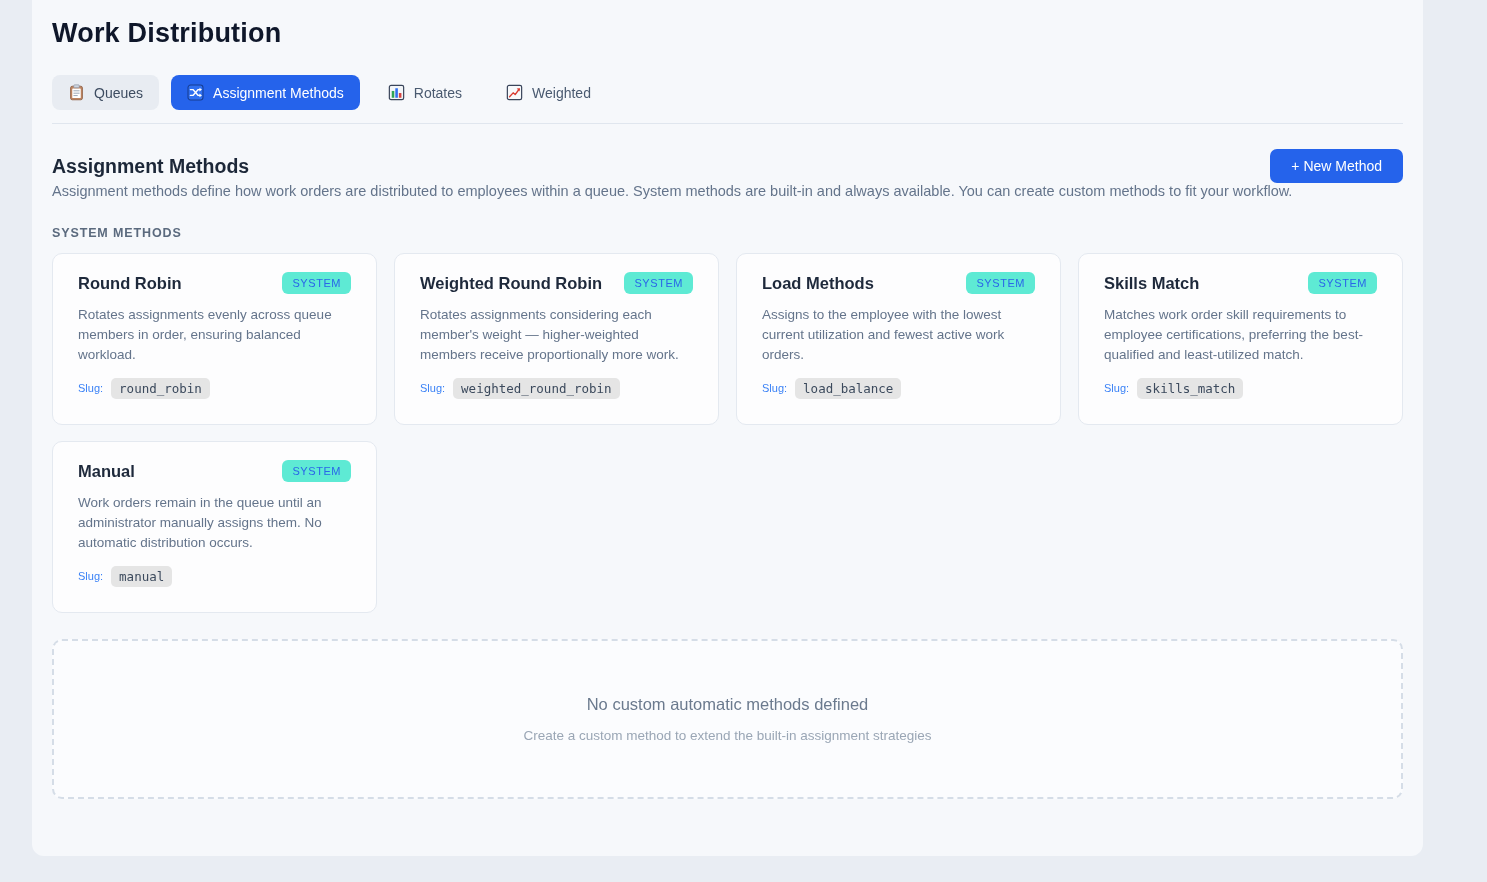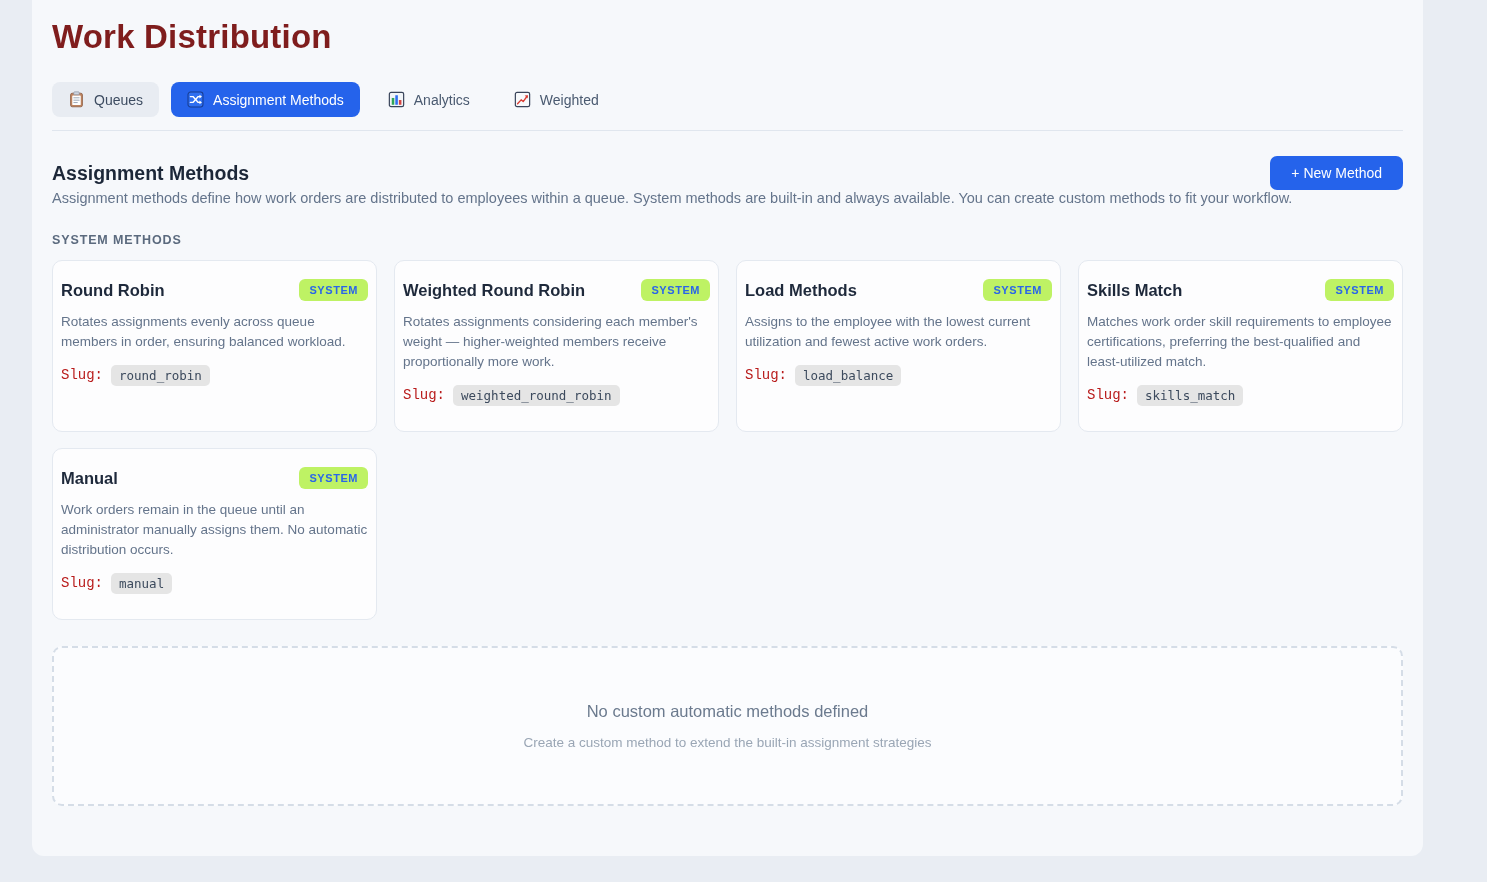--- a/index.html
+++ b/index.html
@@ -13,21 +13,21 @@
   .panel {
     margin-left: 32px;
     width: 1391px;
     min-height: 856px;
     background: #f6f8fb;
     border-radius: 0 0 12px 12px;
     padding: 18px 20px 0 20px;
   }
   
   .page-title {
-    font-size: 33px; font-weight: 700; color: #7f1d1d; letter-spacing: 0.2px;
+    font-size: 27px; font-weight: 700; color: #0f172a; letter-spacing: 0.2px;
   }
   .page-subtitle {
     margin-top: 9px; font-size: 14.5px; color: #5d6c80;
   }
   
   .tabbar { margin-top: 26px; display: flex; align-items: center; gap: 12px; }
   .tab {
     display: flex; align-items: center; gap: 9px;
     padding: 9px 16px; border-radius: 8px;
     font-size: 14px; color: #4a5a70; cursor: pointer;
@@ -54,33 +54,33 @@
   }
   
   .grid {
     margin-top: 13px;
     display: grid; grid-template-columns: repeat(4, 1fr); gap: 16px 17px;
   }
   .card {
     background: #fdfdfe;
     border: 1px solid #e4e9f0;
     border-radius: 10px;
-    padding: 18px 8px;
+    padding: 18px 25px;
     min-height: 172px;
   }
   .card-head { display: flex; align-items: flex-start; justify-content: space-between; gap: 8px; }
   .card-title { font-size: 16.5px; font-weight: 700; color: #1e293b; padding-top: 2px; }
   .badge {
-    background: #bef264; color: #2a66e8;
-    font-size: 11px; font-weight: 700; letter-spacing: 0.05em;
+    background: #5eead4; color: #2a66e8;
+    font-size: 11px; font-weight: 400; letter-spacing: 0.05em;
     padding: 5px 10px; border-radius: 6px; white-space: nowrap;
   }
   .card-desc { margin-top: 11px; font-size: 13.5px; line-height: 1.48; color: #64748b; }
   .slug-row { margin-top: 13px; display: flex; align-items: center; gap: 8px; }
-  .slug-label { font-size: 14px; color: #b91c1c; font-family: Liberation Mono, monospace; }
+  .slug-label { font-size: 11px; color: #3b82f6; }
   .slug-code {
     font-family: "DejaVu Sans Mono", "Liberation Mono", monospace;
     font-size: 12.5px; color: #3c4a5d;
     background: #e5e5e5; border-radius: 5px; padding: 3px 8px;
   }
   
   .empty-state {
     margin-top: 26px; height: 160px;
     border: 2px dashed #d5dde7; border-radius: 10px;
     background: #fbfcfe;
@@ -126,21 +126,21 @@
 
     <button class="tab">
       <span>
         <svg width="17" height="17" viewBox="0 0 20 20">
           <rect x="1.6" y="1.6" width="16.8" height="16.8" rx="2" fill="#f2f5f8" stroke="#39445a" stroke-width="1.4"></rect>
           <rect x="4.4" y="8.2" width="3" height="8" fill="#2fa456"></rect>
           <rect x="8.6" y="5" width="3" height="11.2" fill="#2f6ff0"></rect>
           <rect x="12.8" y="10.6" width="3" height="5.6" fill="#d64541"></rect>
         </svg>
       </span>
-      <span>Analytics</span>
+      <span>Rotates</span>
     </button>
 
     <button class="tab">
       <span>
         <svg width="17" height="17" viewBox="0 0 20 20">
           <rect x="1.6" y="1.6" width="16.8" height="16.8" rx="2" fill="#f7f9fb" stroke="#39445a" stroke-width="1.4"></rect>
           <path d="M4.2 15 L8.4 10.4 L10.8 12.4 L15.4 6.2" fill="none" stroke="#d93b31" stroke-width="1.6" stroke-linecap="round" stroke-linejoin="round"></path>
           <path d="M12.6 5.4 L16.4 5 L16 8.8 Z" fill="#d93b31"></path>
         </svg>
       </span>

